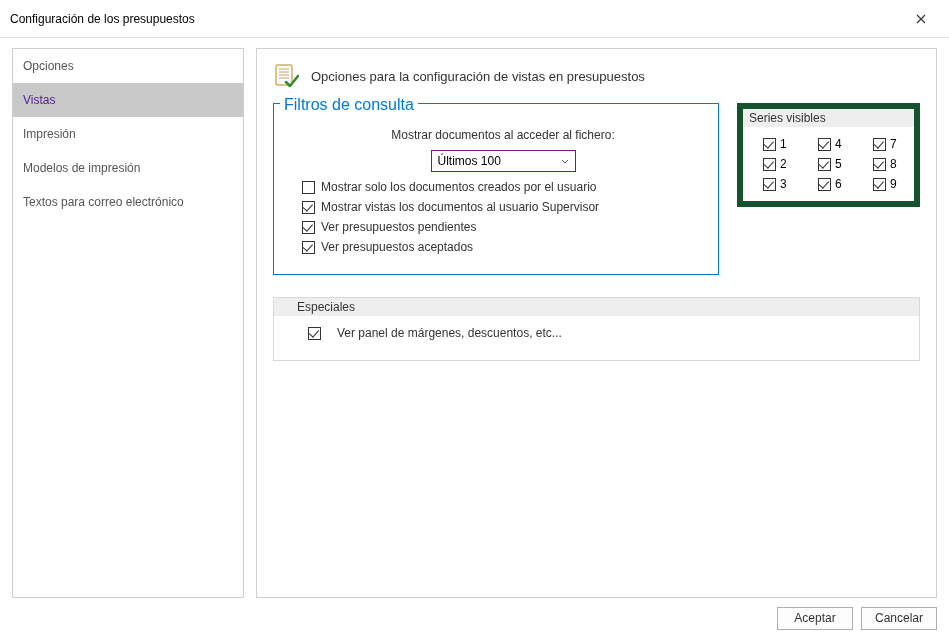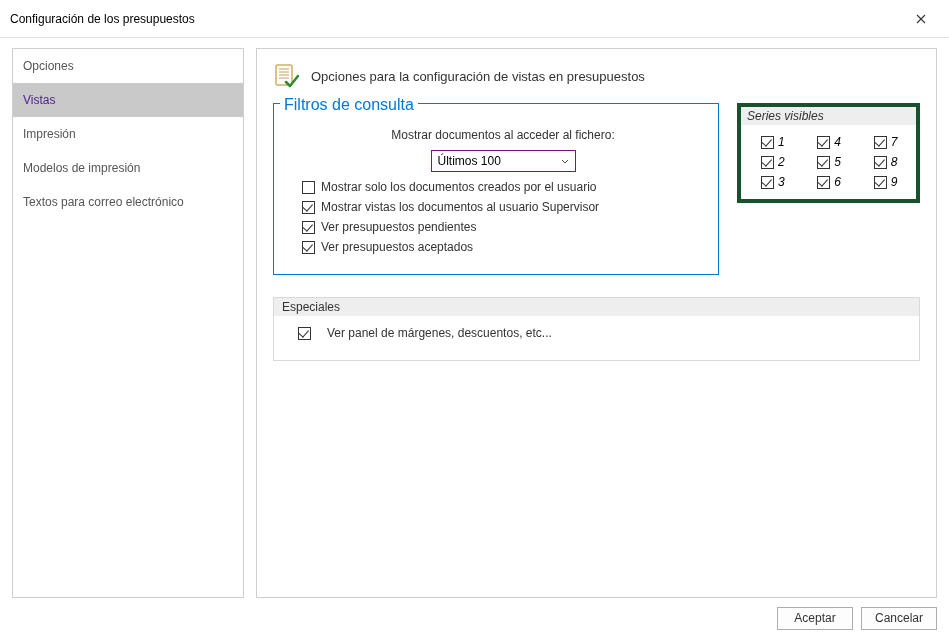--- a/index.html
+++ b/index.html
@@ -21,27 +21,27 @@
     .group-filtros { border:1px solid #0078d7; width: 446px; padding: 24px 14px 14px 14px; }
     .group-label { position:absolute; top:-8px; left:6px; background:#fff; padding:0 4px; color:#333; font-size:16px; }
     .group-filtros .group-label { color:#0078d7; }
     .form-row { display:flex; align-items:center; gap:8px; margin-bottom:8px; margin-left:14px;flex-direction:column; }
     .form-label { color:#333; }
     .select { width:145px; height:22px; border:1px solid #701a75; background:#fff; display:flex; align-items:center; justify-content:space-between; padding:0 6px; cursor:pointer; }
     .select-caret svg{ width:8px; height:6px; }
     .chk-row { display:flex; align-items:center; gap:6px; margin-left:14px; margin-bottom:6px; color:#333; }
     .chk { width:13px; height:13px; border:1px solid #333; display:flex; align-items:center; justify-content:center; background:#fff; cursor:pointer; }
     .chk.checked::after { content:""; display:block; width:8px; height:5px; border-left:1.5px solid #333; border-bottom:1.5px solid #333; transform: rotate(-48deg) translate(0px,-1px); }
-    .group-series { border:4px solid #14532d; padding: 20px 14px 10px 14px; flex:1;font-style:italic; }
+    .group-series { border:6px solid #14532d; padding: 20px 14px 10px 14px; flex:1; }
     .group-series .group-label-bar { position:absolute; top:0; left:0; right:0; height:18px; background:#eeeeee; display:flex; align-items:center; padding-left:6px; font-size:12px; color:#333; }
     .group-series { padding-top:28px; }
     .series-grid { display:grid; grid-template-columns: repeat(3, auto); column-gap:28px; row-gap:6px; margin-left:6px; }
     .series-cell { display:flex; align-items:center; gap:4px; }
     .group-especiales { border:1px solid #d9d9d9; margin-top:22px; padding: 28px 14px 14px 14px; position:relative; width:100%; }
-    .group-especiales .group-label-bar { position:absolute; top:0; left:0; right:0; height:18px; background:#eeeeee; display:flex; align-items:center; padding-left:8px; font-size:12px; color:#333; }
+    .group-especiales .group-label-bar { position:absolute; top:0; left:0; right:0; height:18px; background:#eeeeee; display:flex; align-items:center; padding-left:23px; font-size:12px; color:#333; }
     .buttonbar { height:40px; display:flex; justify-content:flex-end; align-items:center; gap:8px; padding:0 12px; }
     .btn { min-width:76px; height:23px; border:1px solid #adadad; background:#fdfdfd; display:flex; align-items:center; justify-content:center; cursor:pointer; color:#333; }
   </style>
 </head>
 <body>
 
 <div class="titlebar">
   <div class="titlebar-title">Configuración de los presupuestos</div>
   <div class="close-btn">
     <svg viewBox="0 0 10 10">
@@ -144,21 +144,21 @@
               <span class="chk checked"></span>
               <span>9</span>
             </div>
         </div>
       </div>
 
     </div>
 
     <div class="group group-especiales">
       <div class="group-label-bar">Especiales</div>
-      <div class="chk-row" style="margin-left:10px;gap:16px;">
+      <div class="chk-row" style="margin-left:20px;gap:16px;">
         <span class="chk checked"></span>
         <span>Ver panel de márgenes, descuentos, etc...</span>
       </div>
     </div>
 
   </div>
 </div>
 
 <div class="buttonbar">
   <div class="btn">

